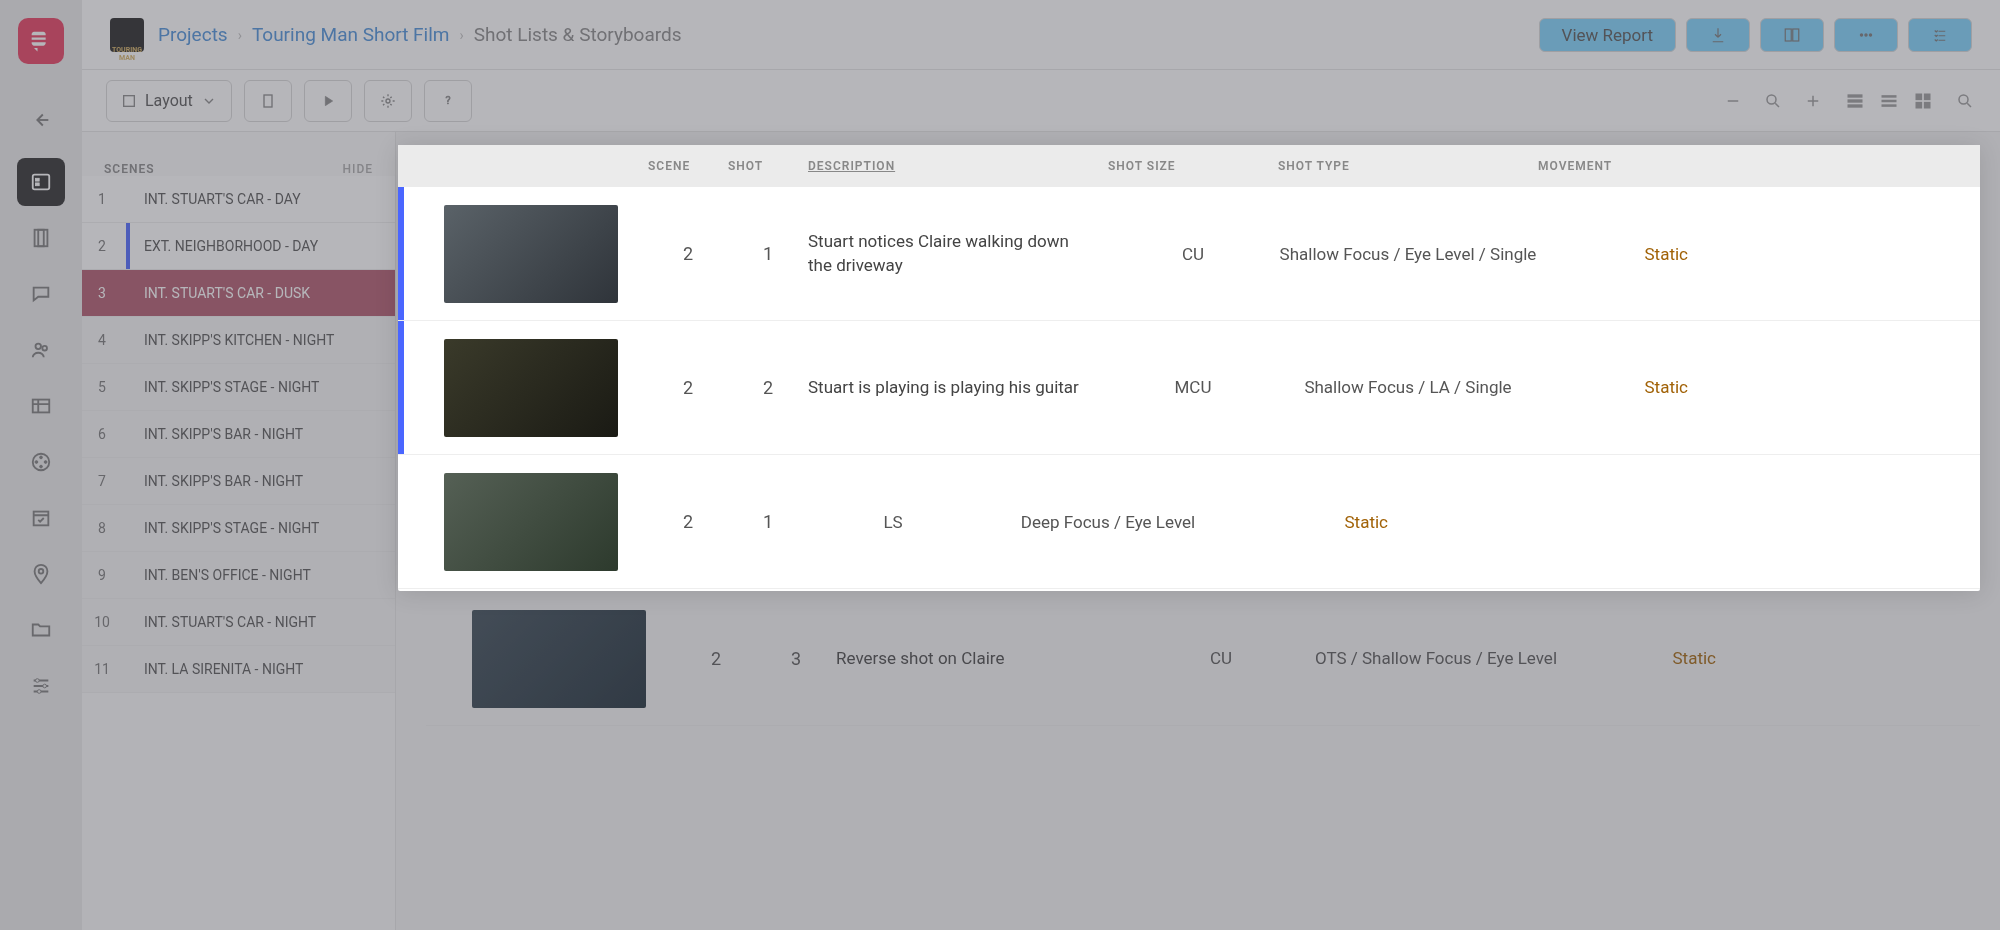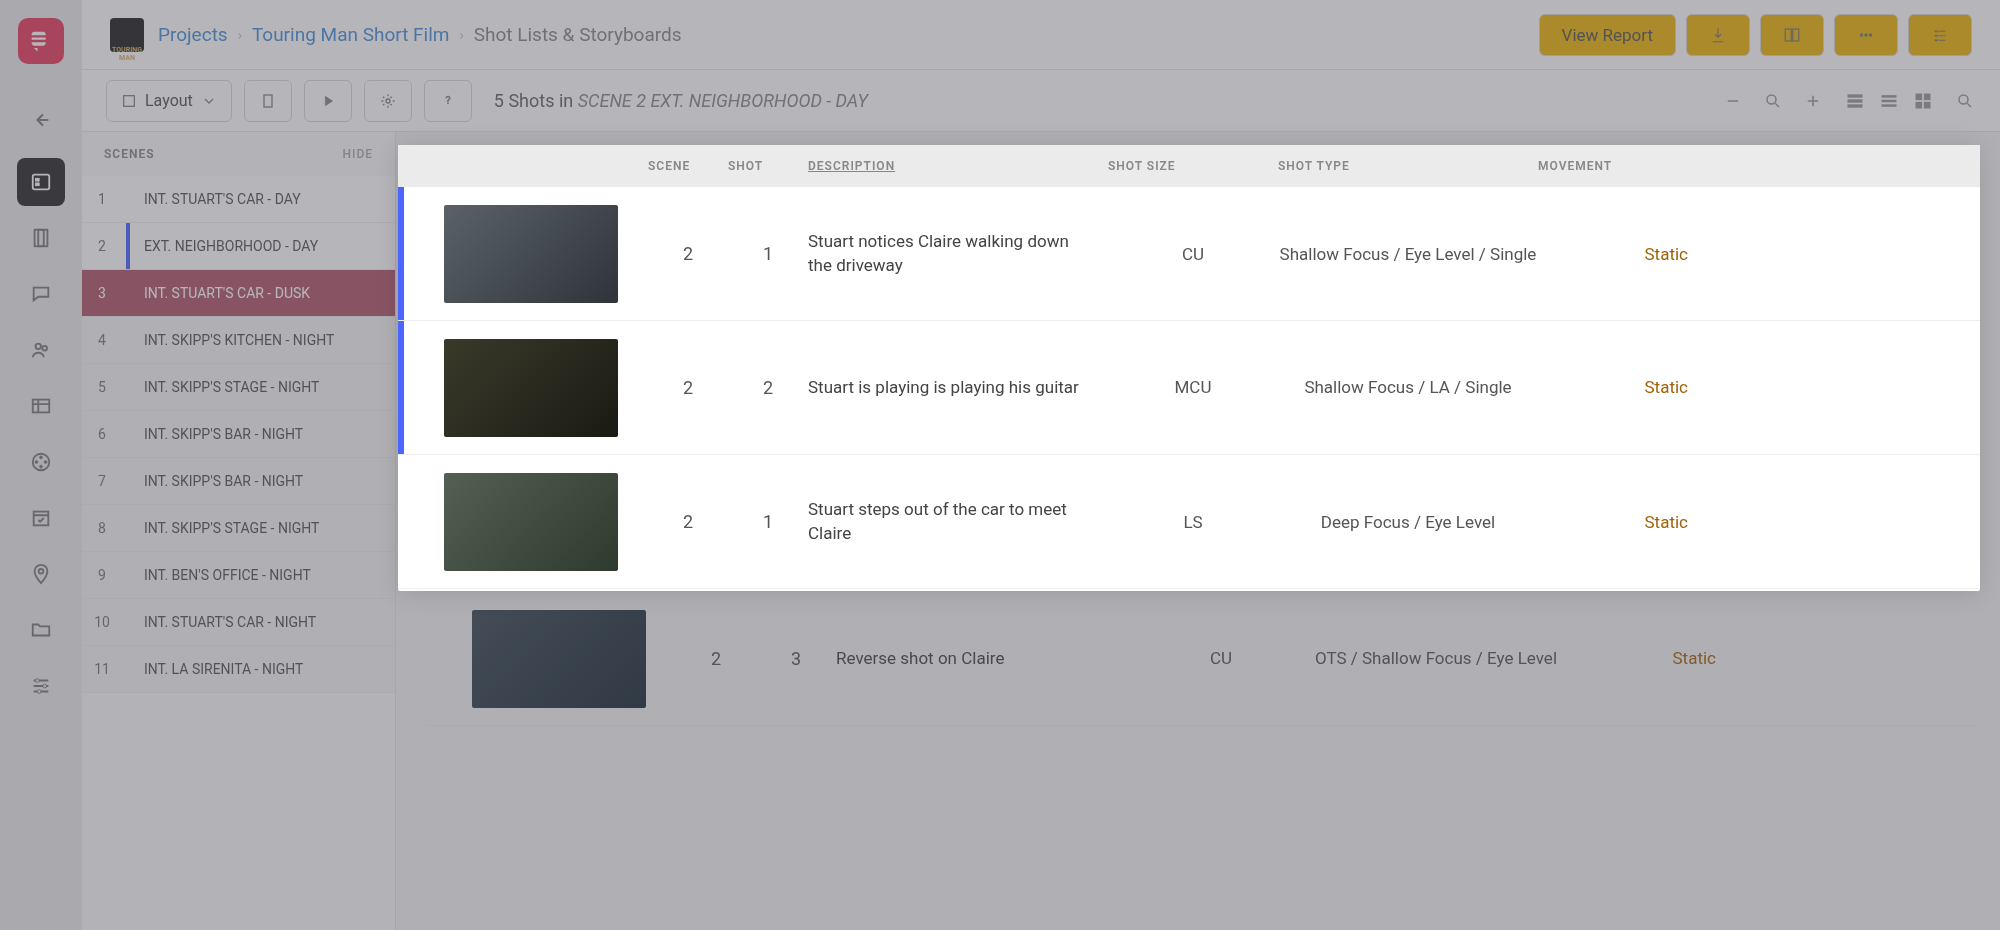--- a/index.html
+++ b/index.html
@@ -19,41 +19,41 @@
 
 
 .top-header { height: 70px; background: #fff; display:flex; align-items:center; padding: 0 28px; border-bottom: 1px solid #e5e5e5; }
 .proj-thumb { width:34px; height:34px; border-radius:4px; background:#222; display:flex; align-items:center; justify-content:center; margin-right:14px;}
 .proj-thumb span{ color:#d4b062; font-size:7px; font-weight:bold; text-align:center;margin-top:39px;}
 .breadcrumb { display:flex; align-items:center; gap:10px; font-size:19px; color:#999;}
 .breadcrumb a { color:#4a90d9; text-decoration:none;}
 .breadcrumb .chev { color:#c0c0c0; font-size:14px;}
 .breadcrumb .current { color:#888;}
 .header-actions { margin-left:auto; display:flex; align-items:center; gap:10px;}
-.btn-outline { height:42px; padding:0 22px; border:1px solid #d8d8d8; border-radius:6px; background:#eab308; font-size:17px; color:#555; display:flex; align-items:center; justify-content:center; min-width:48px;}
+.btn-outline { height:34px; padding:0 22px; border:1px solid #d8d8d8; border-radius:6px; background:#7dd3fc; font-size:17px; color:#555; display:flex; align-items:center; justify-content:center; min-width:48px;}
 .btn-outline svg { width:18px; height:18px; fill:none; stroke:#777; stroke-width:1.6;}
 
 
 .sub-toolbar { height:62px; background:#fff; border-bottom:1px solid #e5e5e5; display:flex; align-items:center; padding: 0 24px;}
 .tool-btn { height:42px; min-width:48px; padding:0 14px; border:1px solid #d8d8d8; border-radius:6px; background:#fff; display:flex; align-items:center; justify-content:center; gap:8px; font-size:16px; color:#555;}
 .tool-btn svg { width:16px; height:16px; fill:#888; stroke:#888;}
 .tool-group { display:flex; gap:12px;}
 .shot-count { margin-left:22px; font-size:18px; color:#666;}
 .shot-count i { color:#8a8a8a; font-style:italic;}
 .sub-toolbar .right { margin-left:auto; display:flex; align-items:center; gap:18px;}
 .view-switch { display:flex; gap:8px;}
 .view-switch div { width:26px; height:22px; display:flex; align-items:center; justify-content:center;}
 .view-switch svg{ width:22px; height:20px; fill:#999;}
 .right .ic { width:22px; height:22px; display:flex; align-items:center; justify-content:center; color:#999;}
 .right .ic svg{ width:18px; height:18px; fill:currentColor; stroke:currentColor;}
 
 
 .body-split { flex:1; display:flex; overflow:hidden;}
 .scene-panel { width: 314px; background:#fafafa; border-right:1px solid #e5e5e5; display:flex; flex-direction:column; overflow-y:auto;}
-.scene-panel-head { height:44px; display:flex; align-items:center; padding:0 22px; font-size:12px; letter-spacing:1px; color:#888; font-weight:600;}
+.scene-panel-head { height:44px; display:flex; align-items:flex-end; padding:0 22px; font-size:12px; letter-spacing:1px; color:#888; font-weight:600;}
 .scene-panel-head .hide { margin-left:auto; font-size:12px; color:#aaa; font-weight:500;}
 .scene-row { height:47px; display:flex; align-items:center; padding:0 14px 0 10px; gap:14px; font-size:14px; color:#555; border-bottom:1px solid #eee; position:relative;}
 .scene-row .num { width:20px; text-align:center; color:#777;}
 .scene-row .bar { width:4px; height:100%; background:transparent;}
 .scene-row.completed { background:#fff;}
 .scene-row.active { background:#fff;}
 .scene-row.active .bar { background:#4a66ff;}
 .scene-row.highlight { background:#b0576b; color:#fff;}
 .scene-row.highlight .num{color:#fff;}
 .scene-row.normal { background:#f5f5f5;}
@@ -241,23 +241,20 @@
             <circle cx="12" cy="12" r="3" fill="none" stroke-width="2"></circle>
             <path d="M12 2v3m0 14v3m10-10h-3M5 12H2m15.5-6.5l-2 2m-9 9l-2 2m13 0l-2-2m-9-9l-2-2" stroke-width="2"></path>
           </svg>
         </div>
       <div class="tool-btn">
           <svg viewBox="0 0 24 24">
             <text x="12" y="17" text-anchor="middle" font-size="16" fill="#888">?</text>
           </svg>
         </div>
     </div>
-    <div class="shot-count">
-      <span>5 Shots in</span> <i>SCENE 2 EXT. NEIGHBORHOOD - DAY</i>
-    </div>
     <div class="right">
       <div class="ic">
           <svg viewBox="0 0 24 24">
             <path d="M5 12h14" stroke-width="2"></path>
           </svg>
         </div>
       <div class="ic">
           <svg viewBox="0 0 24 24">
             <circle cx="10" cy="10" r="6" fill="none" stroke-width="2"></circle>
             <path d="M15 15l5 5" stroke-width="2"></path>
@@ -441,20 +438,19 @@
     <div class="row-bar"></div>
     <div class="drag-handle">
           <svg viewBox="0 0 24 24">
             <path d="M4 8h16M4 12h16M4 16h16"></path>
           </svg>
         </div>
     <div class="thumb t3"></div>
     <div class="cells">
       <div class="c-scene">2</div>
       <div class="c-shot">1</div>
-      <div class="c-desc">Stuart steps out of the car to meet Claire</div>
       <div class="c-size">LS</div>
       <div class="c-type">Deep Focus / Eye Level</div>
       <div class="c-move">Static</div>
     </div>
       </div>
     </div>
 </div>
 
 </body></html>

